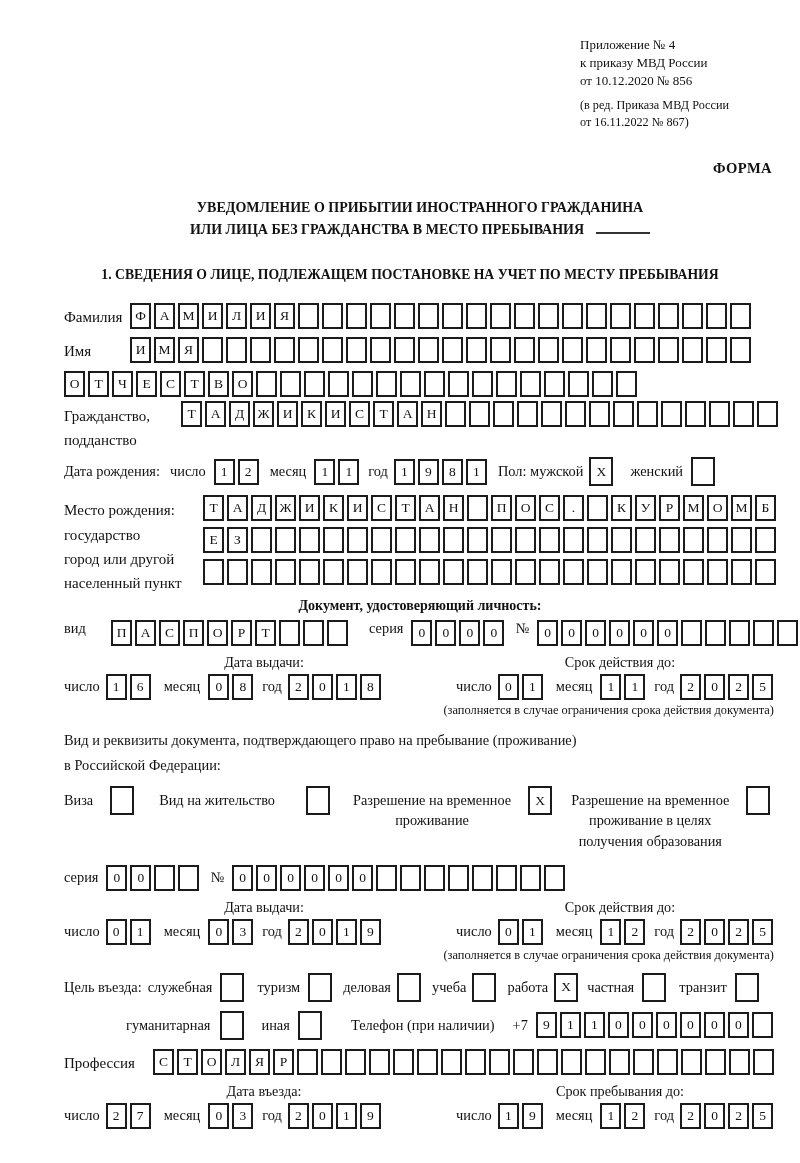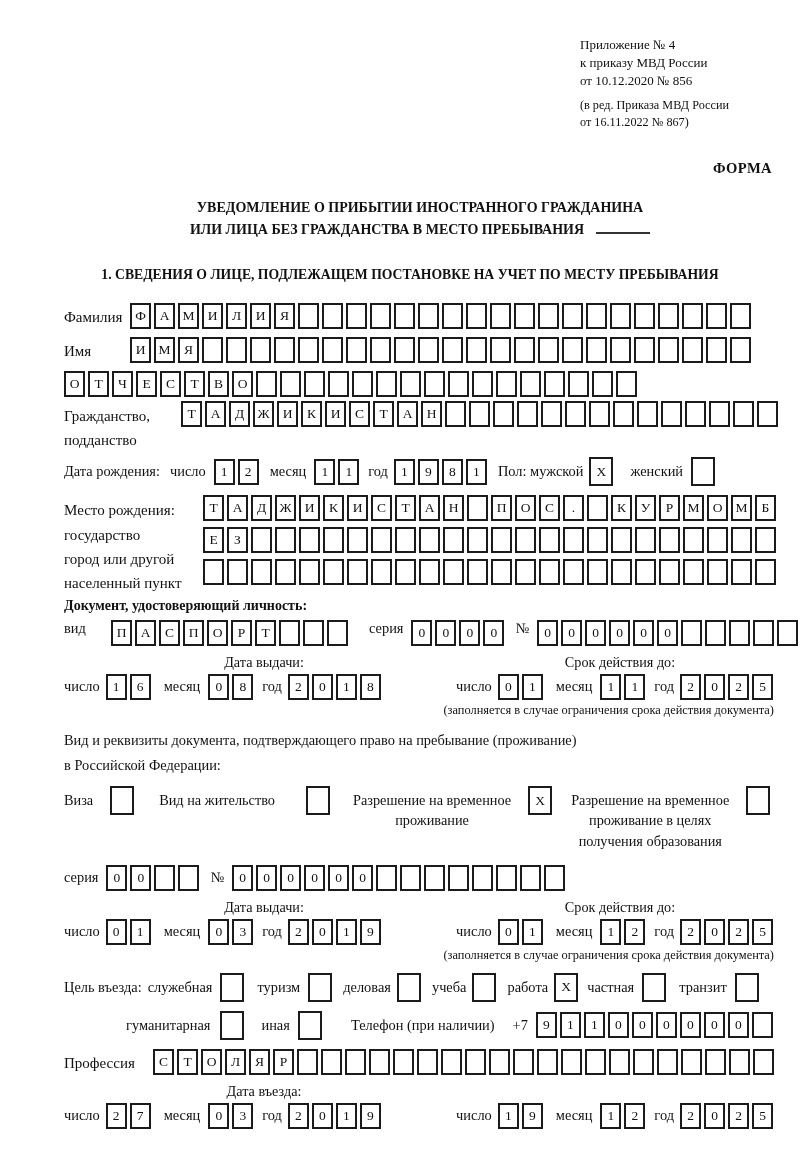--- a/index.html
+++ b/index.html
@@ -315,21 +315,21 @@
           <span class="cell"></span>
           <span class="cell"></span>
           <span class="cell"></span>
           <span class="cell"></span>
           <span class="cell"></span>
           <span class="cell"></span>
         </div>
     </div>
   </div>
 
-  <div style="text-align:left;font-weight:bold;font-size:14px;margin:2px 0 6px">Документ, удостоверяющий личность:</div>
+  <div style="text-align:center;font-weight:bold;font-size:14px;margin:2px 0 6px">Документ, удостоверяющий личность:</div>
 
   <div class="row inline" style="align-items:flex-start">
     <span class="w" style="width:47px">вид</span>
     <span class="cells">
         <span class="cell">П</span>
         <span class="cell">А</span>
         <span class="cell">С</span>
         <span class="cell">П</span>
         <span class="cell">О</span>
         <span class="cell">Р</span>
@@ -603,20 +603,21 @@
         <span class="cell"></span>
         <span class="cell"></span>
         <span class="cell"></span>
         <span class="cell"></span>
         <span class="cell"></span>
       </div>
   </div>
 
   <div class="cap-row">
     <div class="cap1">Дата въезда:</div>
+    <div class="cap2">Срок пребывания до:</div>
   </div>
   <div class="twocol" style="margin-bottom:10px">
     <div class="col1 inline">
       <span class="w mr6">число</span>
       <span class="cells">
           <span class="cell">2</span>
           <span class="cell">7</span>
         </span>
       <span class="w ml10 mr8">месяц</span>
       <span class="cells">

